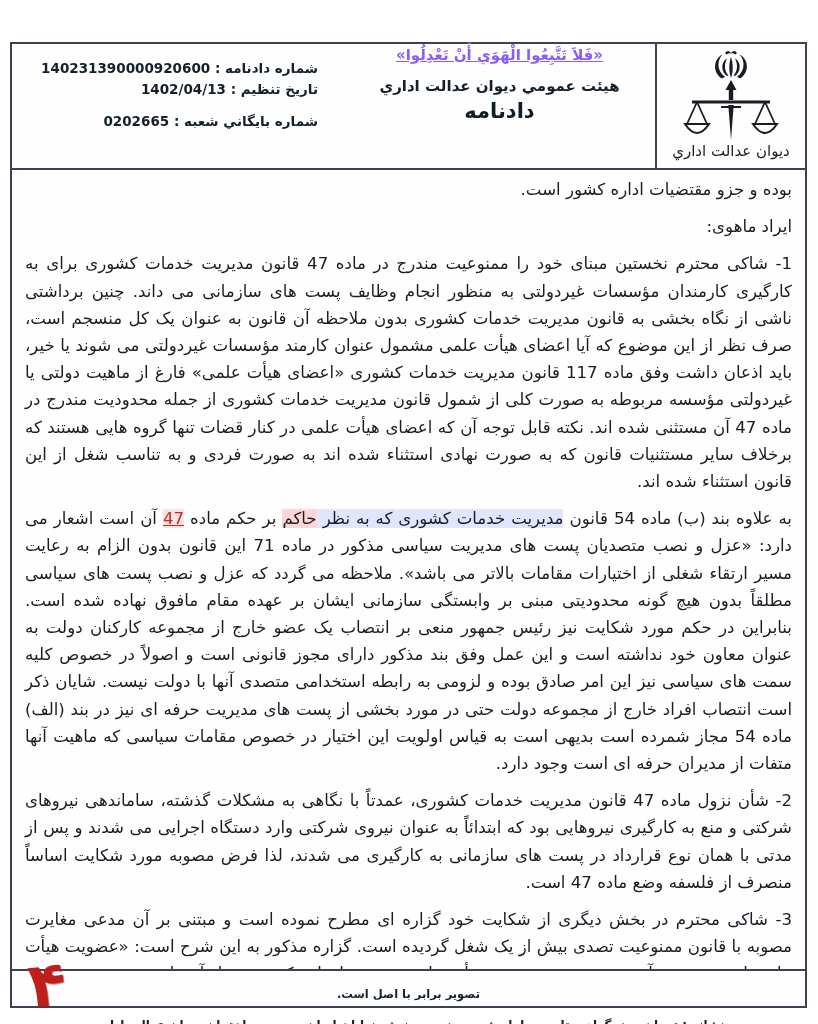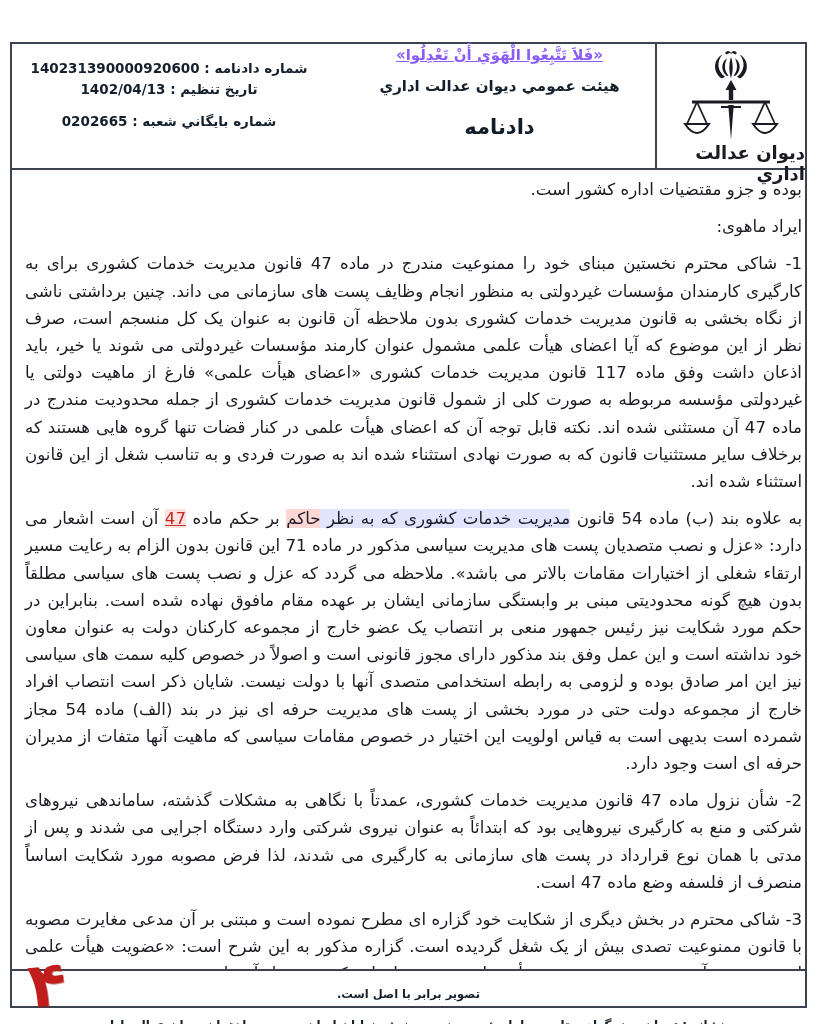--- a/index.html
+++ b/index.html
@@ -20,36 +20,36 @@
     direction:rtl;
   }
   
   .header { display:flex; height:124px; border-bottom:2px solid #3d4250; }
   .logo-cell {
     width:150px; border-left:2px solid #3d4250;
     display:flex; flex-direction:column; align-items:center;
     padding-top:4px; box-sizing:border-box;
   }
   .logo-cell svg { display:block; }
-  .logo-caption { font-weight:bold; font-size:18px; margin-top:-2px; }
+  .logo-caption { font-weight:normal; font-size:15px; margin-top:-2px; }
   .center-cell { flex:1; text-align:center; padding-top:2px; }
   .verse { font-size:15px; font-weight:bold; color:#8b5cf6;text-decoration:underline; }
   .org-title { font-size:15px; font-weight:bold; margin-top:13px; color:#14202c; }
-  .doc-type { font-size:21px; font-weight:bold; margin-top:20px; color:#101c28;text-align:center; }
+  .doc-type { font-size:21px; font-weight:bold; margin-top:4px; color:#101c28;text-align:center; }
   .meta-cell {
     width:332px; box-sizing:border-box;
     padding:16px 26px 0 8px;
-    text-align:center; font-size:13.5px; font-weight:bold; color:#14202c;
+    text-align:right; font-size:13.5px; font-weight:bold; color:#14202c;
   }
   .meta-line { margin-bottom:5px; white-space:nowrap; }
   .meta-line .num { direction:ltr; unicode-bidi:embed; }
   .meta-line.gap { margin-top:16px; }
   
   .doc-body {
-    padding:6px 3px 0 13px;
+    padding:6px 13px 0 13px;
     font-size:16.6px; line-height:1.64;
     text-align:justify;
   }
   .doc-body p { margin:0 0 10px 0; }
   .doc-body p.short { text-align:right; }
   .hl-blue { background:rgba(150,165,255,0.28); }
   .hl-pink { background:rgba(255,130,130,0.32); }
   .red-num { color:#c22a22; background:rgba(255,140,140,0.25);text-decoration:underline; }
   
   .footer {

